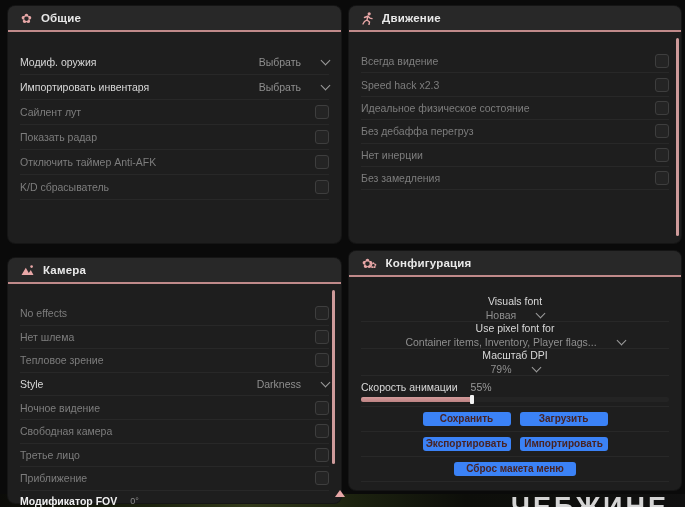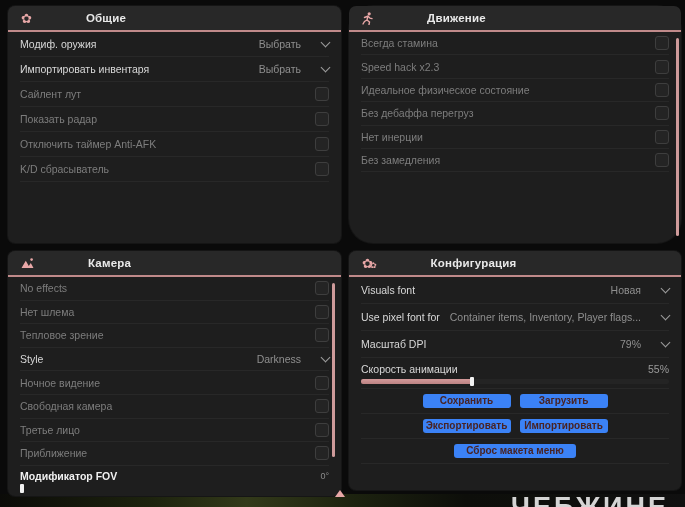--- a/index.html
+++ b/index.html
@@ -8,57 +8,57 @@
 
   
   .bottom-strip{position:absolute;left:0;bottom:0;width:100%;height:13px;
     background:linear-gradient(90deg,#0b0b08 0%,#1d230e 22%,#333a1a 36%,#1c220f 52%,#0d0e0a 68%,#101010 100%);}
   .watermark{position:absolute;left:511px;top:492px;font-size:27px;font-weight:bold;
     letter-spacing:3px;color:#d4d4d4;white-space:nowrap;}
 
   
   .panel{position:absolute;background:#1e1e1e;border-radius:7px;box-shadow:0 0 0 1px #151515;}
   .p-general{left:8px;top:6px;width:333px;height:237px;}
-  .p-movement{left:349px;top:6px;width:332px;height:237px;border-radius:24px;}
-  .p-camera{left:8px;top:251px;width:333px;height:245px;}
+  .p-movement{left:349px;top:6px;width:332px;height:237px;}
+  .p-camera{left:8px;top:258px;width:333px;height:245px;}
   .p-config{left:349px;top:251px;width:332px;height:239px;}
 
   .panel-header{height:24px;background:#282828;border-radius:7px 7px 0 0;
     border-bottom:2px solid #c08a8a;display:flex;align-items:center;gap:9px;padding:0 13px;cursor:move;}
-  .panel-title{font-size:11.5px;font-weight:bold;color:#e9e9e9;letter-spacing:.2px;margin-left:45px;}
+  .panel-title{font-size:11.5px;font-weight:bold;color:#e9e9e9;letter-spacing:.2px;}
   .hicon{color:#e8a7a7;font-size:13px;line-height:1;display:flex;align-items:center;}
   .hicon .mini{font-size:8px;margin-left:-3px;margin-top:5px;}
 
-  .panel-body{padding:0 12px;}
+  .panel-body{padding:18px 12px;}
   .row{display:flex;align-items:center;justify-content:space-between;
     border-bottom:1px solid #282828;height:24px;}
   .p-movement .row{height:22.4px;}
   .p-camera .row{height:22.6px;}
-  .p-config .row{height:26px;}
+  .p-config .row{height:26px;flex-direction:column;}
 
   .lbl{font-size:10.5px;color:#7d7d7d;}
   .lbl.bright{color:#d8d8d8;}
   .lbl.bold{font-weight:bold;color:#f0f0f0;}
 
   .select{display:flex;align-items:center;gap:21px;cursor:pointer;}
   .select .val{font-size:10.5px;color:#8f8f8f;white-space:nowrap;}
   .chev{width:6px;height:6px;border-right:1.6px solid #9d9d9d;border-bottom:1.6px solid #9d9d9d;
     transform:rotate(45deg);margin-top:-4px;flex:none;}
 
   .checkbox{width:12px;height:12px;border:1px solid #3e3e3e;border-radius:3px;
     background:#242424;flex:none;cursor:pointer;}
 
   .vscroll{position:absolute;width:3px;background:#cf9b9b;border-radius:2px;cursor:pointer;}
   .vscroll.sm{right:2px;top:32px;height:198px;}
   .vscroll.sc{right:6px;top:32px;height:174px;}
 
   
   .slider-row{display:block;border-bottom:1px solid #282828;padding-top:3px;height:27px;}
-  .slider-top{display:flex;justify-content:space-between;align-items:center;height:15px;}
-  .slider-top .pct{font-size:10.5px;color:#9a9a9a;}
+  .slider-top{display:flex;align-items:center;height:15px;}
+  .slider-top .pct{font-size:10.5px;color:#9a9a9a;margin-left:13px;}
   .slider-track{position:relative;height:5px;margin-top:3px;background:#242424;border-radius:2px;}
   .slider-fill{position:absolute;left:0;top:0;height:100%;background:linear-gradient(180deg,#d39a9a,#bd8383);border-radius:2px;}
   .fill-anim{width:36%;}
   .slider-handle{position:absolute;top:-2px;width:4px;height:9px;background:#f2f2f2;border-radius:1px;cursor:pointer;}
   .handle-anim{left:calc(36% - 2px);}
   .fov-row{border-bottom:none;height:30px;}
   .fov-row .slider-track{background:transparent;margin-top:2px;}
   .fov-row .pct{font-size:9px;color:#8a8a8a;}
   .handle-fov{left:0;}
 
@@ -125,21 +125,21 @@
       <span class="hicon">
         <svg width="11" height="13" viewBox="0 0 11 13">
           <circle cx="7.2" cy="1.8" r="1.6" fill="#e8a7a7"></circle>
           <path d="M2.5 5.5 L6 4 L8 6.2 L10 6.6 M6 4 L5 8 L7.5 10 L7 12.5 M5 8 L2.5 9.5 L1 12" stroke="#e8a7a7" stroke-width="1.4" fill="none" stroke-linecap="round"></path>
         </svg>
       </span>
       <span class="panel-title">Движение</span>
     </header>
     <div class="panel-body">
       <div class="row">
-        <span class="lbl">Всегда стамина</span>
+        <span class="lbl">Всегда видение</span>
         <span class="checkbox"></span>
       </div>
       <div class="row">
         <span class="lbl">Speed hack x2.3</span>
         <span class="checkbox"></span>
       </div>
       <div class="row">
         <span class="lbl">Идеальное физическое состояние</span>
         <span class="checkbox"></span>
       </div>

